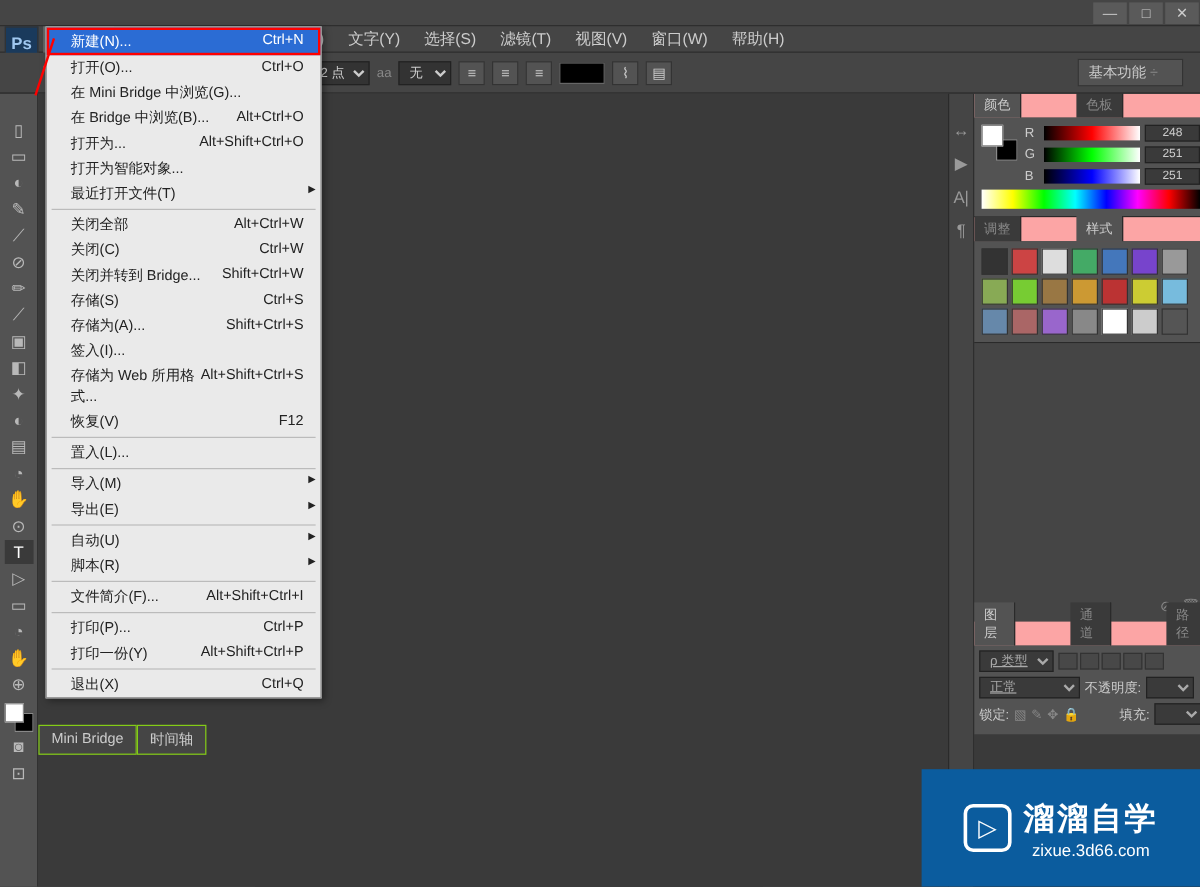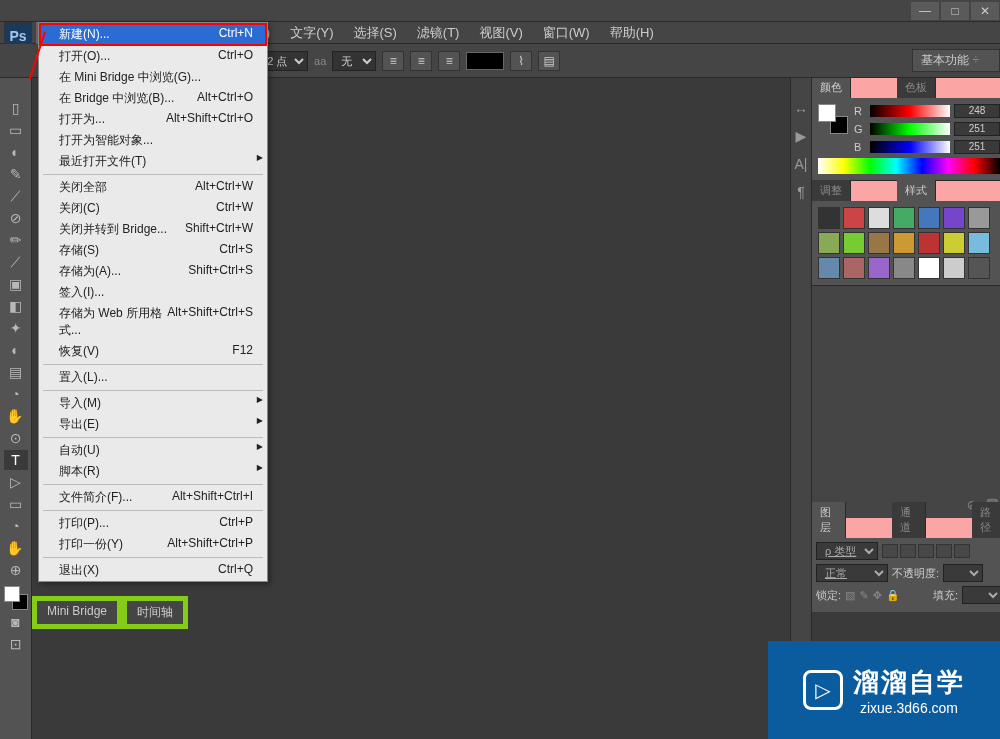--- a/index.html
+++ b/index.html
@@ -15,37 +15,37 @@
 .menubar-item { padding: 2px 8px; color: #ccc; font-size: 13px; }
 .menubar-item.active { background: #6a6a6a; }
 .ps-logo { position: absolute; top: 22px; left: 4px; width: 28px; height: 28px; background: #1a3a5c; color: #a0c8f0; display: flex; align-items: center; justify-content: center; font-weight: bold; font-size: 14px; border: 1px solid #333; }
 
 
 .optionsbar { height: 34px; background: #454545; border-bottom: 1px solid #2a2a2a; display: flex; align-items: center; padding-left: 36px; gap: 6px; position: relative; }
 .tool-preset { width: 16px; height: 16px; color: #e85656; font-weight: bold; font-size: 16px; }
 .opt-select { background: #333; border: 1px solid #222; color: #ccc; height: 20px; font-size: 11px; padding: 0 4px; }
 .opt-btn { width: 22px; height: 20px; background: #535353; border: 1px solid #333; display: flex; align-items: center; justify-content: center; }
 .color-swatch { width: 38px; height: 18px; background: #000; border: 1px solid #666; }
-.workspace-switcher { position: absolute; right: 0; background: #535353; border: 1px solid #333; padding: 2px 20px 2px 8px; font-size: 12px; }
+.workspace-switcher { position: absolute; right: 14px; background: #535353; border: 1px solid #333; padding: 2px 20px 2px 8px; font-size: 12px; }
 
 
 .main { display: flex; height: calc(100% - 78px); }
 
 
 .toolbox { width: 32px; background: #535353; border-right: 1px solid #2a2a2a; padding-top: 20px; display: flex; flex-direction: column; gap: 2px; align-items: center; }
 .tool { width: 24px; height: 20px; display: flex; align-items: center; justify-content: center; color: #b8b8b8; font-size: 14px; }
 .tool.active { background: #3a3a3a; color: #fff; }
 .fgbg-swatch { position: relative; width: 24px; height: 24px; margin-top: 4px; }
 .fg-sw { position: absolute; top: 0; left: 0; width: 16px; height: 16px; background: #fff; border: 1px solid #888; }
 .bg-sw { position: absolute; bottom: 0; right: 0; width: 16px; height: 16px; background: #000; border: 1px solid #888; }
 
 
 .canvas-area { flex: 1; background: #3a3a3a; position: relative; }
 .bottom-tabs { position: absolute; bottom: 110px; left: 0; display: flex; }
-.bottom-tab { background: #454545; padding: 3px 10px; border: 5px solid #84cc16; font-size: 12px; }
+.bottom-tab { background: #454545; padding: 3px 10px; border: 1px solid #84cc16; font-size: 12px; }
 
 
 .file-menu { position: absolute; top: 22px; left: 38px; width: 230px; background: #eaeaea; color: #222; border: 1px solid #888; z-index: 100; box-shadow: 2px 2px 6px rgba(0,0,0,0.4); }
 .menu-item { display: flex; justify-content: space-between; padding: 2px 14px 2px 20px; font-size: 12px; position: relative; }
 .menu-item.highlighted { background: #2b6cd4; color: #fff; border: 2px solid #ff0000; padding: 1px 12px 1px 18px; }
 .menu-item .arrow { position: absolute; right: 4px; }
 .menu-sep { height: 1px; background: #bbb; margin: 2px 4px; }
 
 
 .right-dock { width: 210px; background: #454545; display: flex; }
@@ -375,21 +375,21 @@
             <select class="lp-select"><option>ρ 类型</option></select>
             <div class="lp-icons">
               <div class="ic"></div>
               <div class="ic"></div>
               <div class="ic"></div>
               <div class="ic"></div>
               <div class="ic"></div>
             </div>
           </div>
           <div class="lp-row">
-            <select class="lp-select" style="width:72px"><option>正常</option></select>
+            <select class="lp-select" style="width:84px"><option>正常</option></select>
             <span>不透明度:</span>
             <select class="lp-select" style="width:40px"></select>
           </div>
           <div class="lp-row">
             <span>锁定:</span>
             <span style="color:#888">▧</span>
             <span style="color:#888">✎</span>
             <span style="color:#888">✥</span>
             <span style="color:#888">🔒</span>
             <span style="margin-left:auto">填充:</span>

